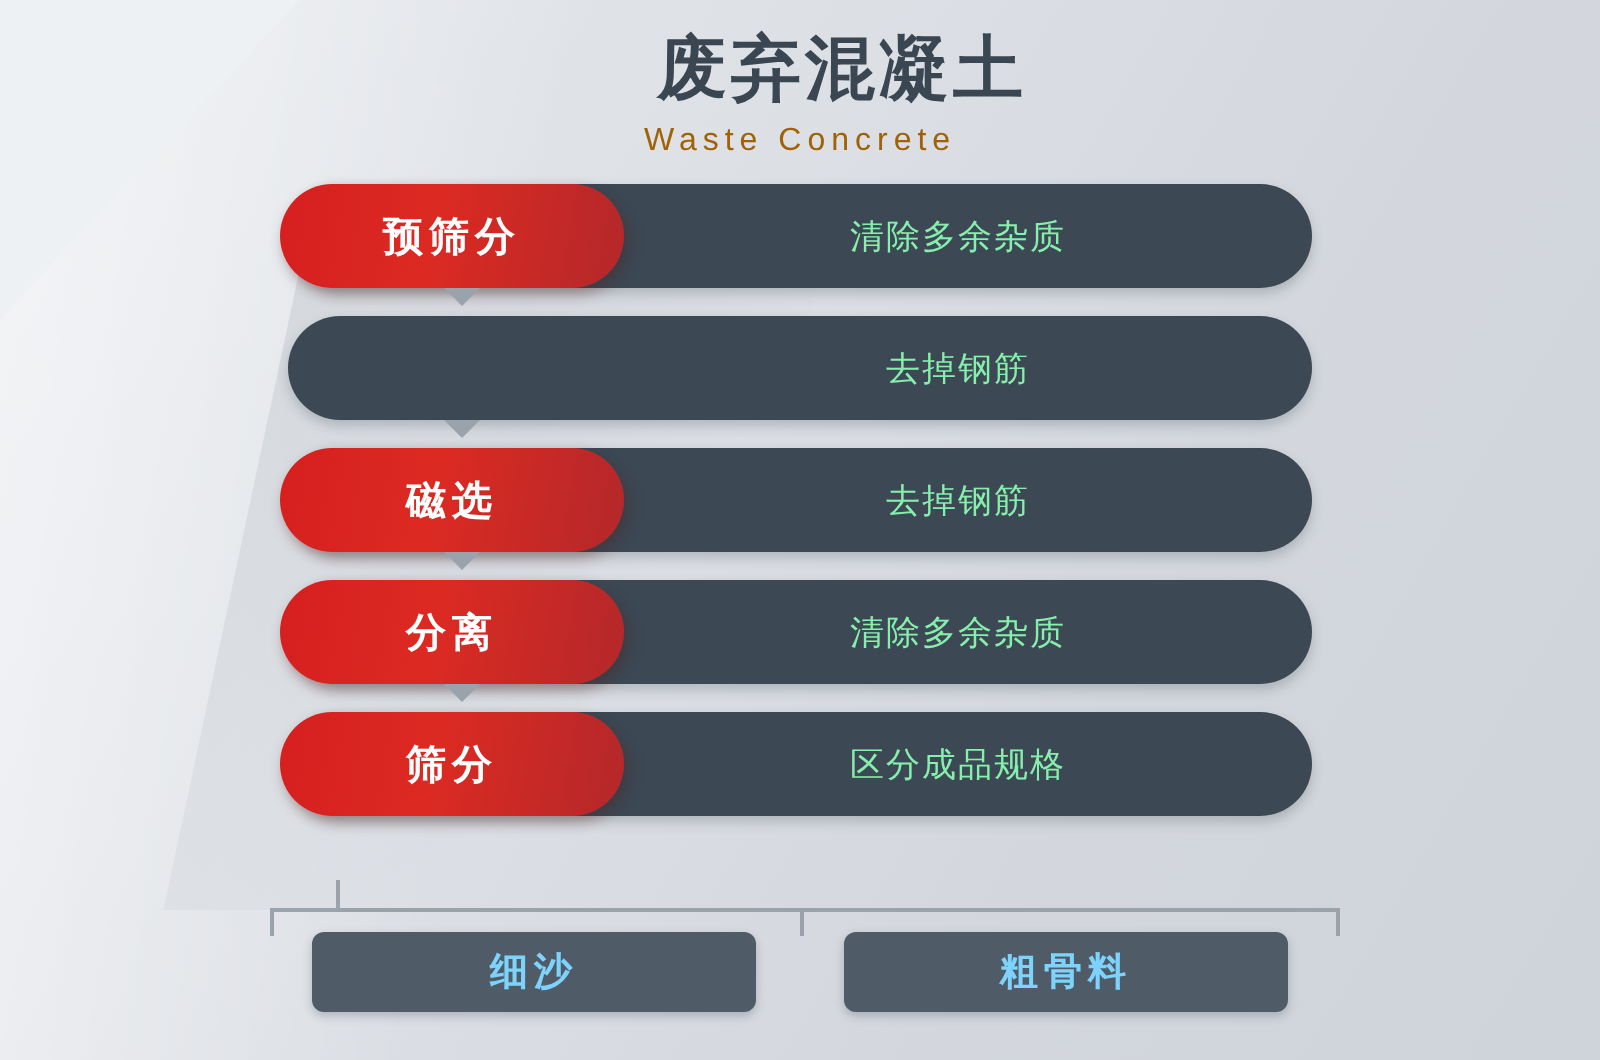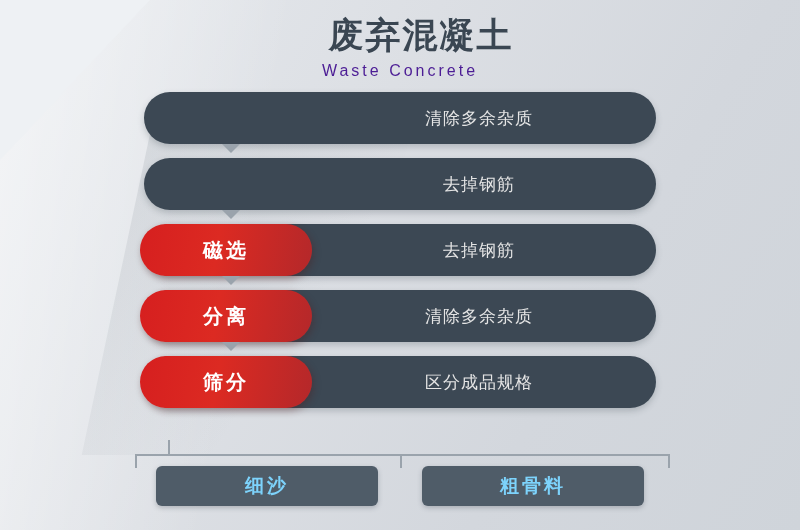--- a/index.html
+++ b/index.html
@@ -31,39 +31,39 @@
   }
 
   
   #header{position:relative;z-index:2;text-align:center;padding-top:14px;}
   #title{
     font-size:35px;font-weight:bold;color:#3a4652;letter-spacing:2px;
     line-height:1.2;
     padding-left:42px;
   }
   #subtitle{
-    margin-top:6px;font-size:16px;color:#4c1d95;letter-spacing:3px;
+    margin-top:6px;font-size:16px;color:#a16207;letter-spacing:3px;
   }
 
   
   #steps{position:relative;z-index:2;margin-top:12px;}
   .step-row{
     position:relative;
     width:512px;margin:0 auto 14px auto;
     height:52px;
   }
   .step-bar{
     position:absolute;left:0;top:0;width:512px;height:52px;
     background:#3c4854;border-radius:26px;
     box-shadow:0 3px 6px rgba(60,70,80,.25);
   }
   .step-desc{
     position:absolute;left:170px;top:0;width:330px;height:52px;
     display:flex;align-items:center;justify-content:center;
-    color:#e5e5e5;font-size:17px;letter-spacing:1px;
+    color:#86efac;font-size:17px;letter-spacing:1px;
   }
   .step-tag{
     position:absolute;left:-4px;top:0;width:172px;height:52px;
     border-radius:26px;
     background:linear-gradient(100deg,#d61f1f 0%,#dc2a22 45%,#b4282a 100%);
     box-shadow:2px 3px 7px rgba(80,30,30,.35);
     display:flex;align-items:center;justify-content:center;
     color:#ffffff;font-size:20px;font-weight:bold;letter-spacing:3px;
   }
   
@@ -115,20 +115,21 @@
   <div id="title">废弃混凝土</div>
   <div id="subtitle">Waste Concrete</div>
 </div>
 
 <div id="steps">
 
   <div class="step-row">
     <div class="step-bar">
       <div class="step-desc">清除多余杂质</div>
     </div>
+    <div class="step-tag">预筛分</div>
     <div class="arrow"></div>
   </div>
 
   <div class="step-row">
     <div class="step-bar">
       <div class="step-desc">去掉钢筋</div>
     </div>
     <div class="arrow"></div>
   </div>
 

